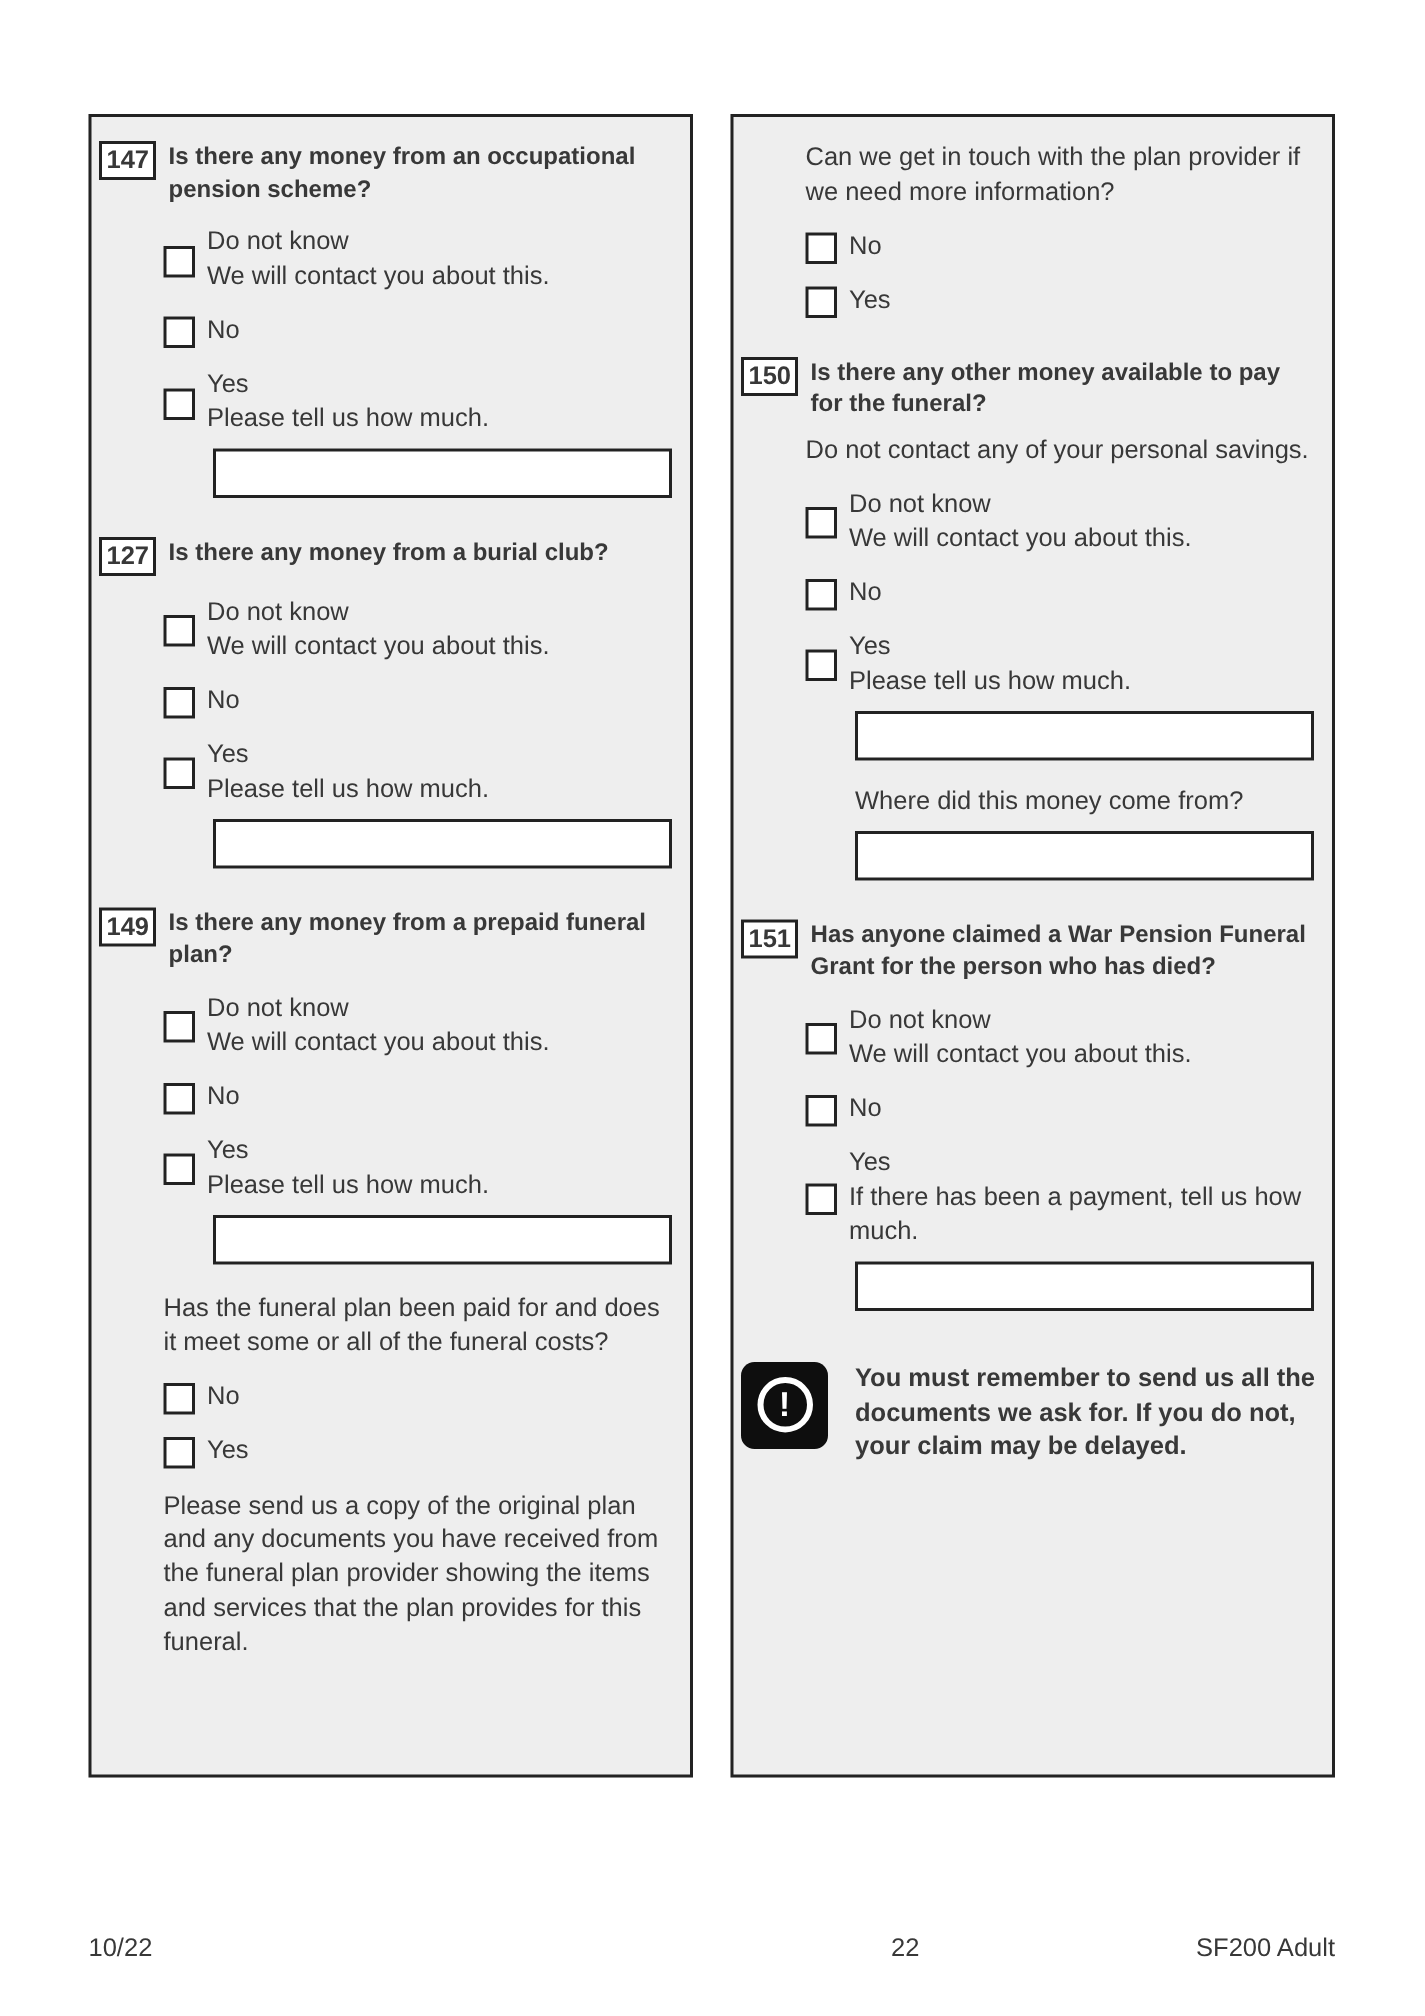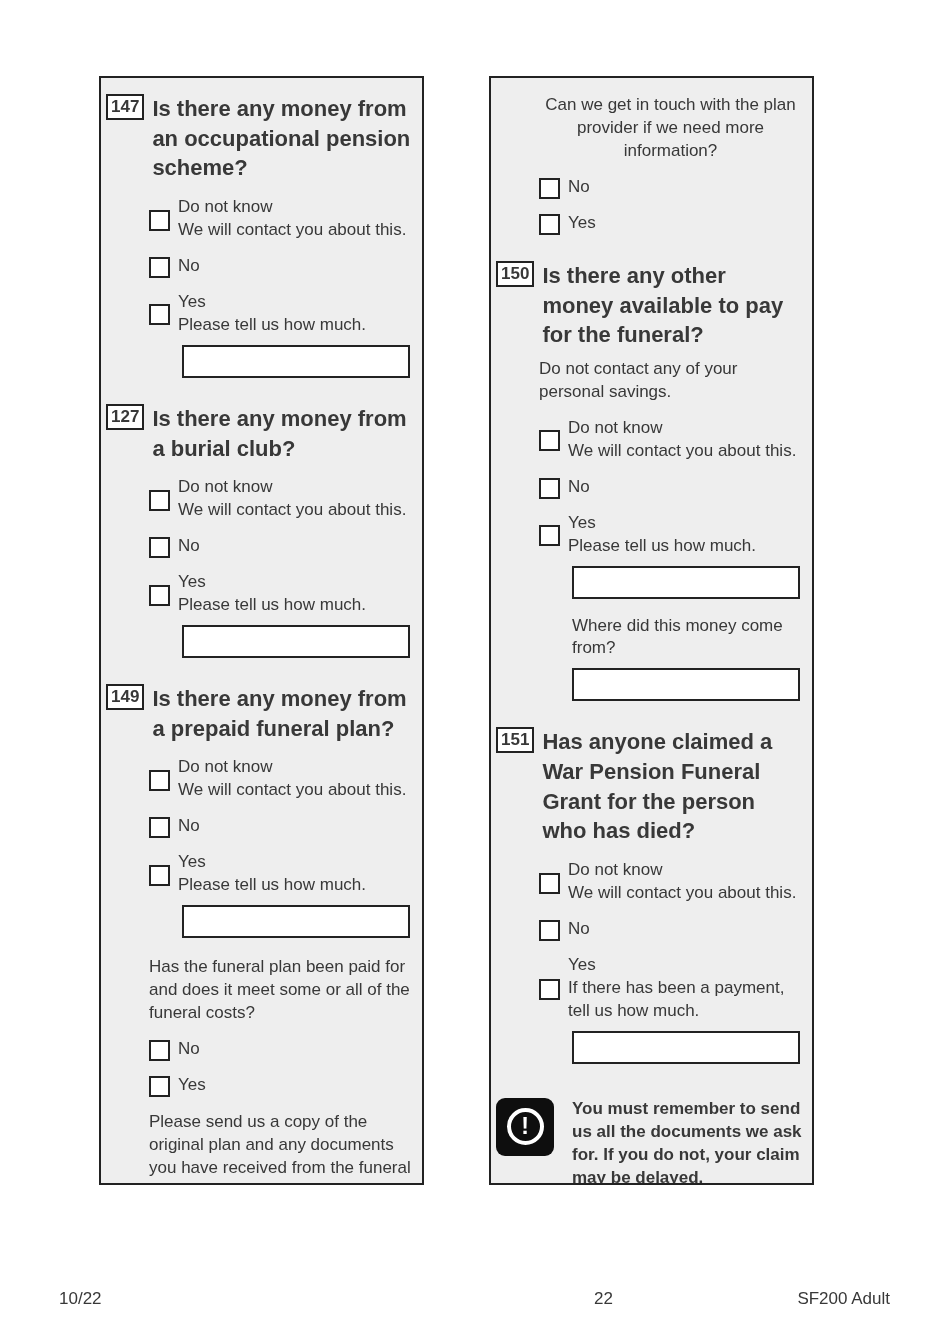--- a/index.html
+++ b/index.html
@@ -5,33 +5,33 @@
 <style>
   * { box-sizing: border-box; }
   html, body { margin: 0; padding: 0; }
   body {
     width: 950px; height: 1344px; background: #ffffff; position: relative;
     font-family: "Liberation Sans", "DejaVu Sans", sans-serif;
     font-size: 17px; line-height: 1.35; color: #383838;
   }
   .columns { position: absolute; left: 59px; top: 76px; display: flex; gap: 25px; }
   .panel {
-    width: 325px; height: 1109px; background: #eeeeee;
-    border: 2px solid #222222; padding: 16px 10px 10px 5px; overflow: hidden; margin-left: 40px;
+    width: 403px; height: 1109px; background: #eeeeee;
+    border: 2px solid #222222; padding: 16px 10px 10px 5px; overflow: hidden;
   }
   .question { margin-top: 26px; }
   .question:first-child { margin-top: 0; }
   .q-head { display: flex; align-items: flex-start; }
   .q-num {
     flex: none; min-width: 30px; text-align: center; background: #ffffff;
     border: 2px solid #222222; font-weight: bold; padding: 0 3px;
     margin-right: 8px; line-height: 22px;
   }
-  .q-title { margin: 0; font-size: 22px; font-weight: bold; line-height: 1.35; }
-  .q-title-plain { margin: 0 0 0 43px; font-size: 17px; font-weight: normal; line-height: 1.35; text-align: center; }
+  .q-title { margin: 0; font-size: 16px; font-weight: bold; line-height: 1.35; }
+  .q-title-plain { margin: 0 0 0 43px; font-size: 17px; font-weight: normal; line-height: 1.35; }
   .q-body { margin-left: 43px; }
   .opt { display: flex; align-items: center; margin-top: 13px; }
   .checkbox {
     flex: none; width: 21px; height: 21px; background: #ffffff;
     border: 2px solid #222222; margin: 2px 8px 0 0; display: inline-block; cursor: pointer;
   }
   .opt-text { min-width: 0; }
   .text-input {
     display: block; margin: 8px 0 0 33px; width: calc(100% - 35px); height: 33px;
     border: 2px solid #222222; background: #ffffff; font: inherit; color: #383838; padding: 0 8px;

